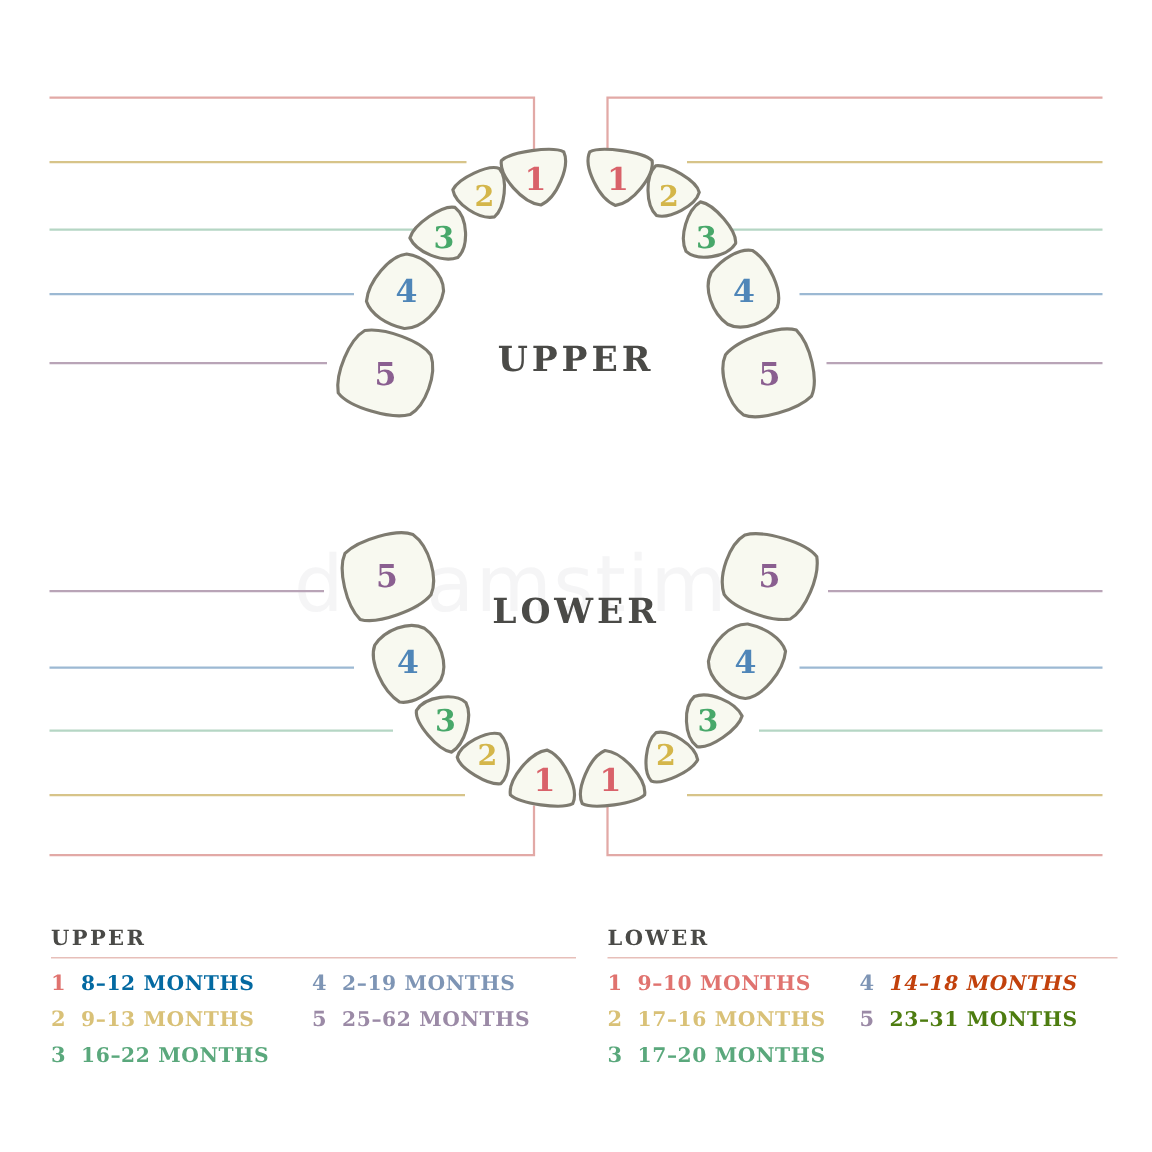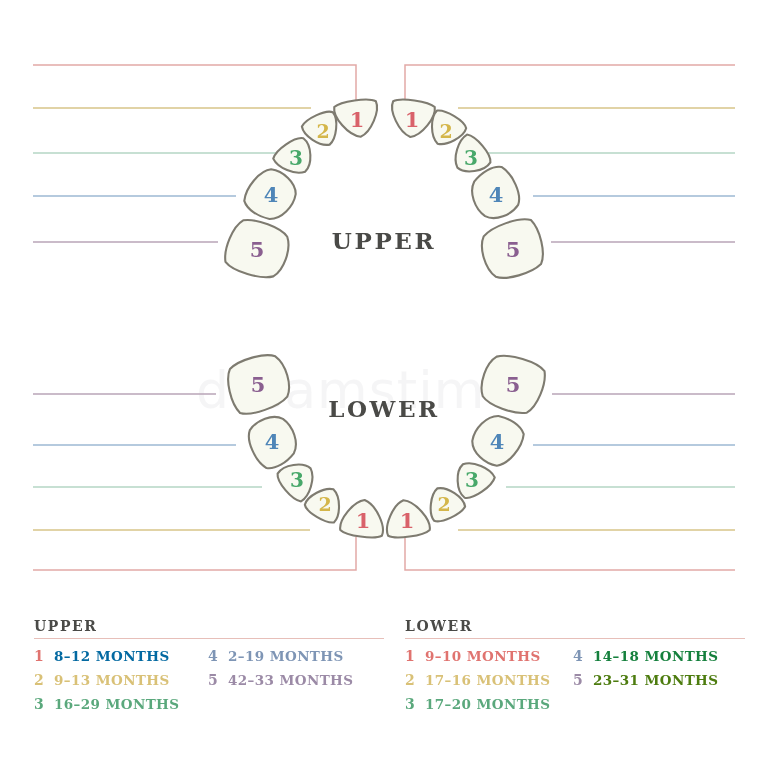--- a/index.html
+++ b/index.html
@@ -268,31 +268,31 @@
             <div class="legend-row">
               <span class="legend-num" style="color: rgb(224, 115, 111);">1</span>
               <span class="legend-text" style="color: #0369a1;">8–12 MONTHS</span>
             </div>
             <div class="legend-row">
               <span class="legend-num" style="color: rgb(217, 193, 119);">2</span>
               <span class="legend-text" style="color: rgb(217, 193, 119); text-align: center;">9–13 MONTHS</span>
             </div>
             <div class="legend-row">
               <span class="legend-num" style="color: rgb(90, 168, 124);">3</span>
-              <span class="legend-text" style="color: rgb(90, 168, 124);">16–29 MONTHS</span>
+              <span class="legend-text" style="color: rgb(90, 168, 124);">16–22 MONTHS</span>
             </div>
           </div>
         <div class="legend-col c2" id="lg-up-c2">
             <div class="legend-row">
               <span class="legend-num" style="color: rgb(126, 149, 181);">4</span>
               <span class="legend-text" style="color: rgb(126, 149, 181);">2–19 MONTHS</span>
             </div>
             <div class="legend-row">
               <span class="legend-num" style="color: rgb(155, 138, 166);">5</span>
-              <span class="legend-text" style="color: rgb(155, 138, 166);">42–33 MONTHS</span>
+              <span class="legend-text" style="color: rgb(155, 138, 166);">25–62 MONTHS</span>
             </div>
           </div>
       </div>
     </div>
 
     <div class="legend-block lower">
       <div class="legend-heading">LOWER</div>
       <div class="legend-rule"></div>
       <div class="legend-cols">
         <div class="legend-col c1" id="lg-lo-c1">
@@ -305,21 +305,21 @@
               <span class="legend-text" style="color: rgb(217, 193, 119);">17–16 MONTHS</span>
             </div>
             <div class="legend-row">
               <span class="legend-num" style="color: rgb(90, 168, 124);">3</span>
               <span class="legend-text" style="color: rgb(90, 168, 124);">17–20 MONTHS</span>
             </div>
           </div>
         <div class="legend-col c2" id="lg-lo-c2">
             <div class="legend-row">
               <span class="legend-num" style="color: rgb(126, 149, 181);">4</span>
-              <span class="legend-text" style="color: #15803d;">14–18 MONTHS</span>
+              <span class="legend-text" style="color: #c2410c; font-style: italic;">14–18 MONTHS</span>
             </div>
             <div class="legend-row">
               <span class="legend-num" style="color: rgb(155, 138, 166);">5</span>
               <span class="legend-text" style="color: #4d7c0f;">23–31 MONTHS</span>
             </div>
           </div>
       </div>
     </div>
 
   </div>

